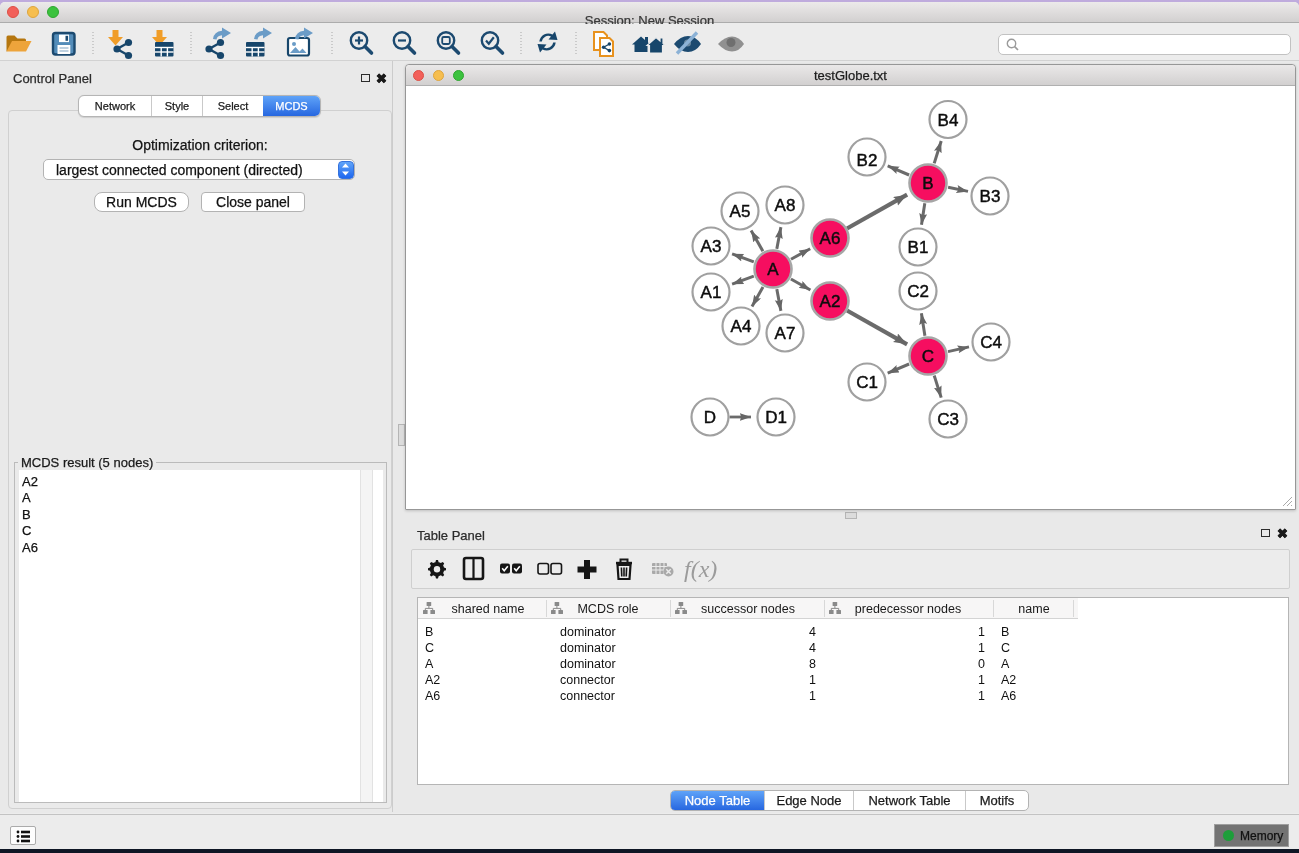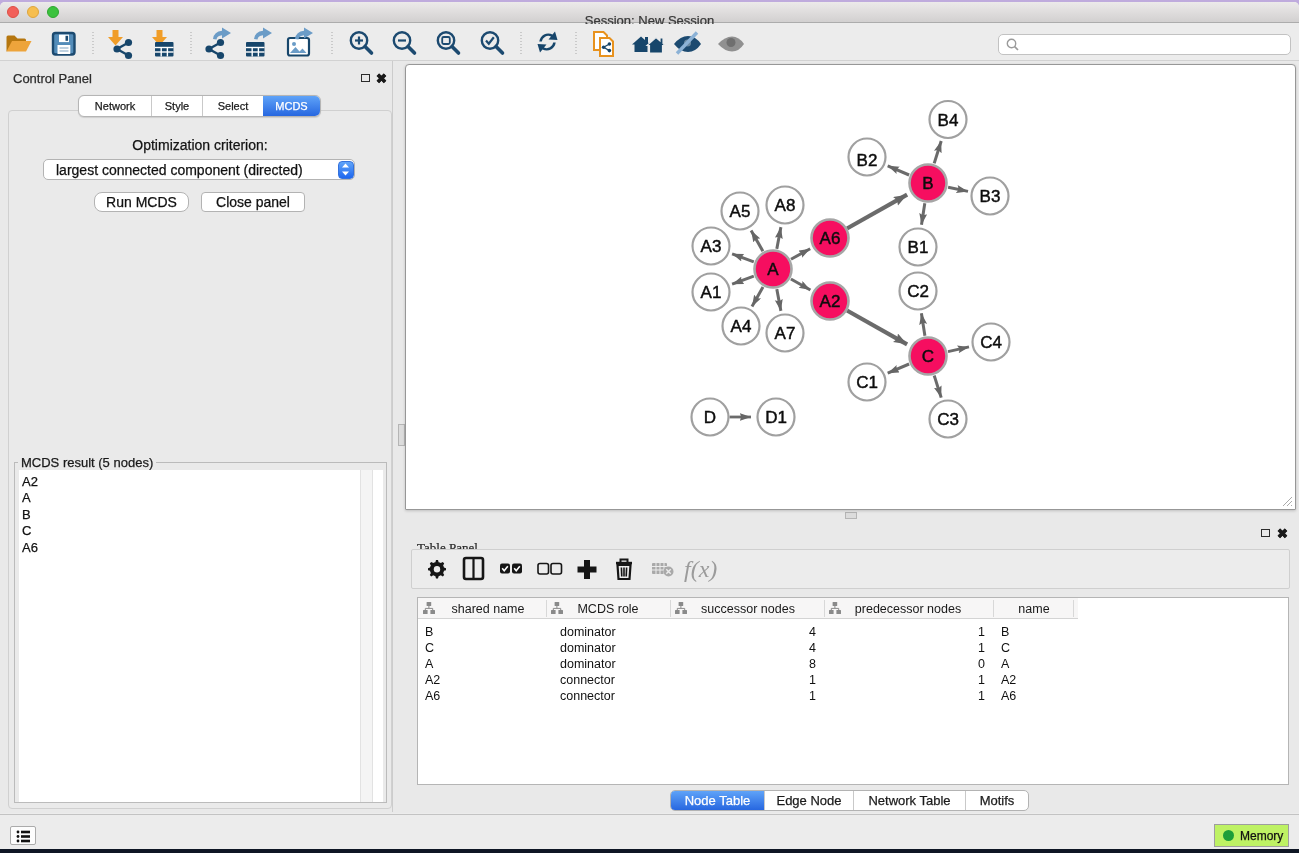--- a/index.html
+++ b/index.html
@@ -242,20 +242,26 @@
     </fieldset>
     <div id="mcdslist" style="position:absolute; left:19px; top:409px; width:364px; height:332px; background:#fff; font-size:13px; color:#111;">
       <div style="padding-left:3px; line-height:16.4px; padding-top:4px;">A2<br>A<br>B<br>C<br>A6</div>
       <div style="position:absolute; right:10px; top:0; width:13px; height:100%; background:#f4f4f4; border-left:1px solid #e2e2e2; border-right:1px solid #e2e2e2;"></div>
     </div>
 
     <div style="position:absolute; left:398px; top:363px; width:7px; height:22px; background:#dcdcdc; border:1px solid #b5b5b5;"></div>
     <div style="position:absolute; left:845px; top:451px; width:12px; height:7px; background:#dcdcdc; border:1px solid #b5b5b5;"></div>
 
     <div id="netwin">
+      <div id="nettitle">
+        <div class="tl t-red"></div>
+          <div class="tl t-yel"></div>
+          <div class="tl t-grn"></div>
+        <div class="ttl">testGlobe.txt</div>
+      </div>
       <div id="graph">
       <svg width="889" height="423" viewBox="0 0 889 423" style="position:absolute; left:0; top:21px;">
         <defs>
           <marker id="ar" markerUnits="userSpaceOnUse" markerWidth="15" markerHeight="10" refX="11.5" refY="4" orient="auto">
             <path d="M0,0 L11.5,4 L0,8 Q2.9,4 0,0 Z" fill="#666666"></path>
           </marker>
           <marker id="ar2" markerUnits="userSpaceOnUse" markerWidth="17" markerHeight="11" refX="13.5" refY="5" orient="auto">
             <path d="M0,0 L13.5,5 L0,10 Q3.4,5 0,0 Z" fill="#666666"></path>
           </marker>
         </defs>
@@ -324,21 +330,21 @@
         <circle cx="370" cy="331" r="18.5" fill="#ffffff" stroke="#a0a0a0" stroke-width="2.2"></circle>
         <text x="370" y="337">D1</text>
         </g>
       </svg>
       </div>
       <svg style="position:absolute; right:2px; bottom:2px;" width="12" height="12">
         <path d="M2,11 L11,2 M6,11 L11,6 M10,11 L11,10" stroke="#aaaaaa" stroke-width="1" fill="none"></path>
       </svg>
     </div>
 
-    <div class="paneltitle" style="left:417px; top:479px;font-family:Liberation Serif, serif;">Table Panel</div>
+    <div class="paneltitle" style="left:417px; top:467px;">Table Panel</div>
     <div class="float-ico" style="left:1261px; top:468px;"></div>
     <div class="close-ico" style="left:1277px; top:466px;">✖</div>
     <div id="tptoolbar">
       <svg width="877" height="38" viewBox="0 0 877 38">
 
         <g transform="translate(16,10)" fill="#161616">
           <path d="M8,0 L10,0 L10.6,2.2 A6.5,6.5 0 0 1 12.8,3.1 L14.8,2 L16.2,3.4 L15.1,5.4 A6.5,6.5 0 0 1 16,7.6 L18,8.2 L18,10.2 L16,10.8 A6.5,6.5 0 0 1 15.1,13 L16.2,15 L14.8,16.4 L12.8,15.3 A6.5,6.5 0 0 1 10.6,16.2 L10,18.4 L8,18.4 L7.4,16.2 A6.5,6.5 0 0 1 5.2,15.3 L3.2,16.4 L1.8,15 L2.9,13 A6.5,6.5 0 0 1 2,10.8 L0,10.2 L0,8.2 L2,7.6 A6.5,6.5 0 0 1 2.9,5.4 L1.8,3.4 L3.2,2 L5.2,3.1 A6.5,6.5 0 0 1 7.4,2.2 Z"></path>
           <circle cx="9" cy="9.2" r="3.2" fill="#ececec"></circle>
         </g>
 
@@ -465,18 +471,18 @@
     <div style="position:absolute; left:10px; top:11px; width:26px; height:19px; background:#fdfdfd; border:1px solid #ababab; border-radius:2px;">
       <svg width="25" height="19" viewBox="0 0 25 19">
         <circle cx="7" cy="5" r="1.4" fill="#111"></circle>
           <rect x="10" y="3.7" width="9" height="2.6" fill="#111"></rect>
         <circle cx="7" cy="9.5" r="1.4" fill="#111"></circle>
           <rect x="10" y="8.2" width="9" height="2.6" fill="#111"></rect>
         <circle cx="7" cy="14" r="1.4" fill="#111"></circle>
           <rect x="10" y="12.7" width="9" height="2.6" fill="#111"></rect>
       </svg>
     </div>
-    <div style="position:absolute; left:1214px; top:9px; width:75px; height:23px; background:#bef264; border:1px solid #9e9e9e; font-size:12px; color:#111;text-align:center;">
+    <div style="position:absolute; left:1214px; top:9px; width:75px; height:23px; background:#737373; border:1px solid #9e9e9e; font-size:12px; color:#111;text-align:center;">
       <span style="position:absolute; left:8px; top:5.5px; width:11px; height:11px; border-radius:50%; background:#1d9e3a;"></span>
       <span style="position:absolute; left:25px; top:4px;">Memory</span>
     </div>
   </div>
 </div>
 
 </body></html>

